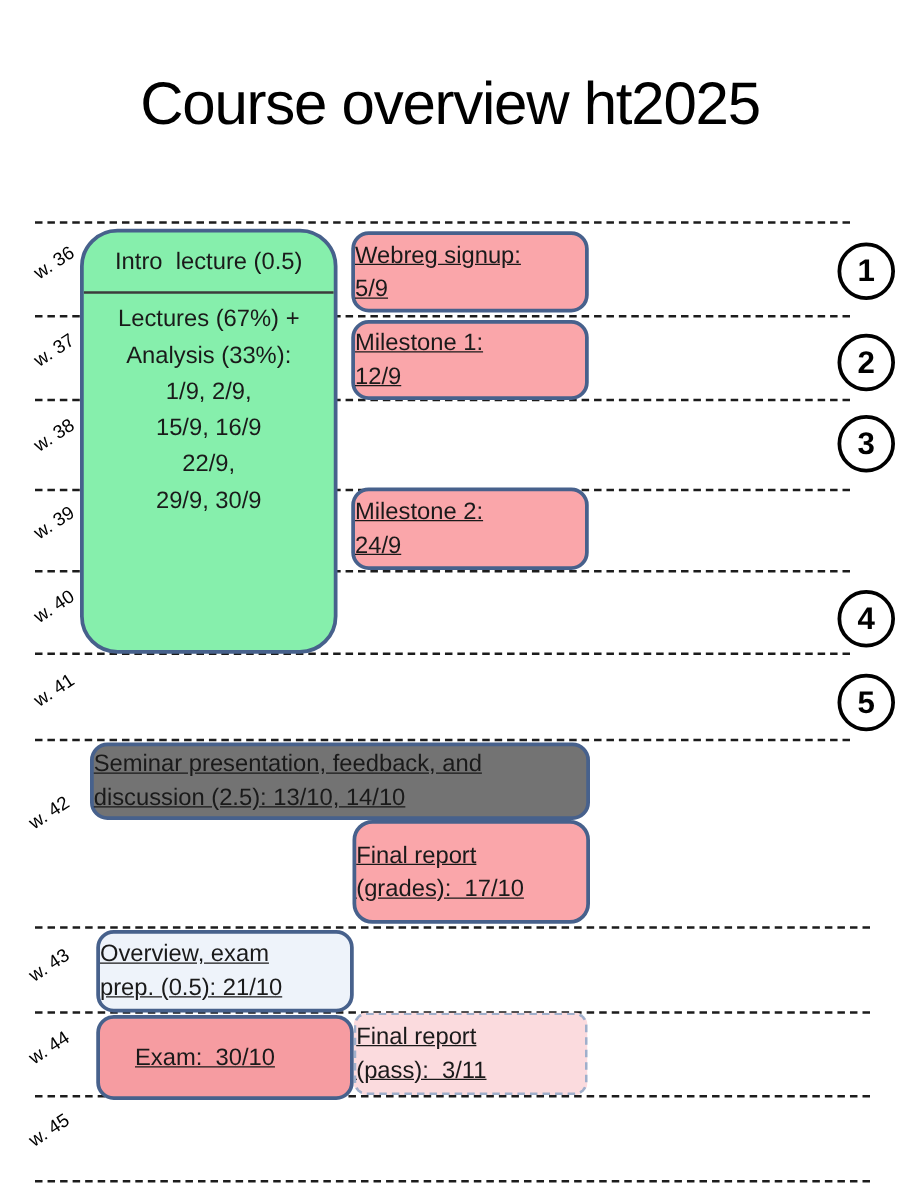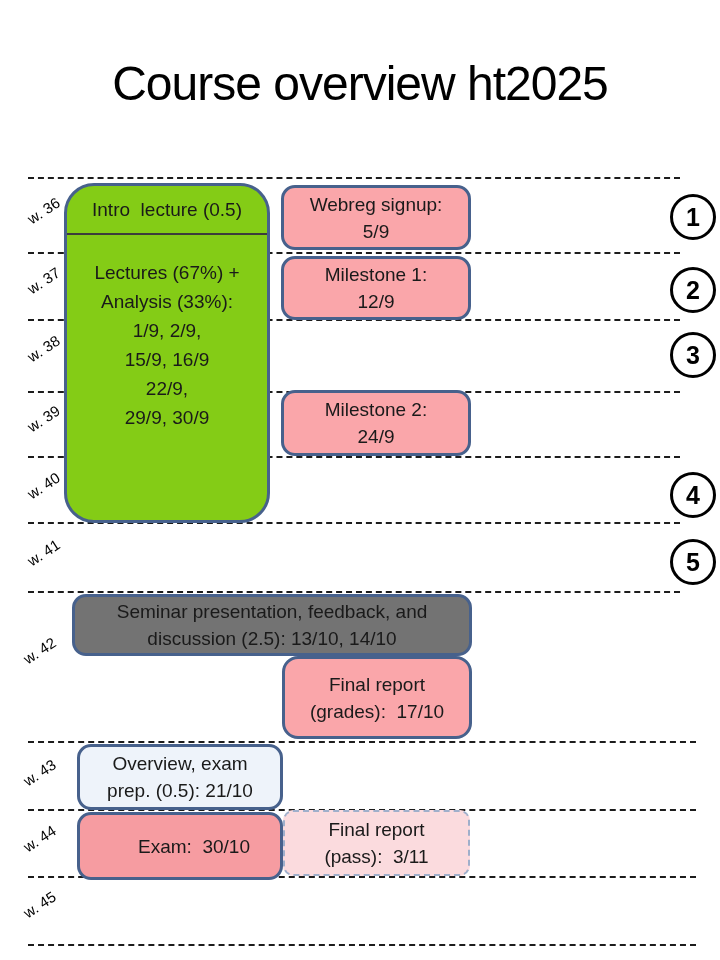--- a/index.html
+++ b/index.html
@@ -15,33 +15,33 @@
     position:absolute; left:28px; width:652px; height:0;
     border-top:2px dashed #1c1c1c;
   }
   .hline.wide { width:668px; }
   .wk {
     position:absolute; font-size:15px; color:#000; white-space:nowrap;
     transform:rotate(-33deg); transform-origin:center center;
   }
   .lecture-box {
     position:absolute; left:64px; top:183px; width:206px; height:340px;
-    box-sizing:border-box; background:#84cc16; border:3px solid #47618C;
+    box-sizing:border-box; background:#86efac; border:3px solid #47618C;
     border-radius:30px; overflow:hidden;
   }
   .lecture-header {
     height:47px; display:flex; align-items:center; justify-content:center;
     font-size:19px; border-bottom:2px solid #3c3c3c; white-space:pre-wrap;
   }
-  .lecture-body { padding-top:23px; text-align:center; font-size:19px; line-height:29px; }
+  .lecture-body { padding-top:6px; text-align:center; font-size:19px; line-height:29px; }
   .box {
     position:absolute; box-sizing:border-box;
-    display:flex; flex-direction:column; justify-content:center; align-items:center;
+    display:flex; flex-direction:column; justify-content:center; align-items:flex-start;
     text-align:center; font-size:19px; line-height:27px;
-    border:3px solid #47618C; border-radius:14px;
+    border:3px solid #47618C; border-radius:14px;text-decoration:underline;
   }
   .bl { display:block; white-space:pre-wrap; }
   .pink   { background:#FAA6AA; }
   .pink2  { background:#F69CA1;padding-left:28px; }
   .blue   { background:#EEF3FA; }
   .yellow { background:#737373; }
   .palepink { background:#FBDBDE; border:2px dashed #9FAFCB; border-radius:10px; }
   .circle {
     position:absolute; left:670px; width:46px; height:46px; box-sizing:border-box;
     background:#fff; border:3.5px solid #000; border-radius:50%;

